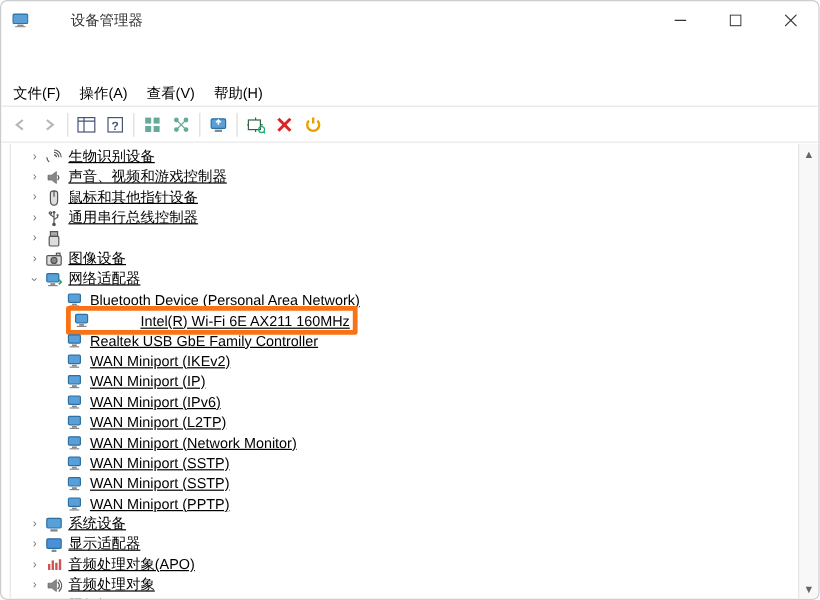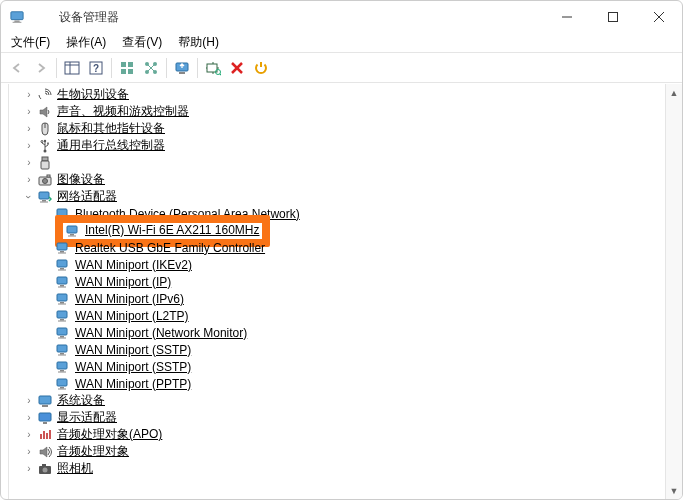--- a/index.html
+++ b/index.html
@@ -4,39 +4,39 @@
 <style>
   * { margin: 0; padding: 0; box-sizing: border-box; font-family: "Segoe UI", "Microsoft YaHei", sans-serif; }
   body { background: #fff; width: 683px; height: 500px; overflow: hidden; border: 1px solid #ccc; border-radius: 6px; display: flex; flex-direction: column; }
   
   .titlebar { height: 32px; display: flex; align-items: center; padding-left: 8px; font-size: 12px; color: #333; gap: 28px; }
   .titlebar .title-icon { width: 16px; height: 16px; margin-right: 6px; display:flex; align-items:center; justify-content:center; }
   .titlebar .spacer { flex: 1; }
   .win-btns { display: flex; height: 100%; }
   .win-btn { width: 46px; display: flex; align-items: center; justify-content: center; color: #555; }
   
-  .menubar { height: 20px; display: flex; align-items: center; padding-left: 4px; font-size: 12px; color: #000; gap: 4px; border-bottom: 1px solid #e5e5e5; }
+  .menubar { height: 20px; display: flex; align-items: center; padding-left: 4px; font-size: 12px; color: #000; gap: 4px; border-bottom: 1px solid #e5e5e5; margin-top: 36px; }
   .menu-item { padding: 0 6px; }
   
   .toolbar { height: 30px; display: flex; align-items: center; padding: 0 4px; border-bottom: 1px solid #e5e5e5; gap: 0; }
   .tool-sep { width: 1px; height: 20px; background: #ddd; margin: 0 3px; }
   .tool-btn { width: 24px; height: 24px; display:flex; align-items:center; justify-content:center; border: 1px solid transparent; border-radius: 2px; }
   .tool-btn.disabled { opacity: 0.35; }
   
   .content { flex:1; display:flex; overflow:hidden; border-top: 1px solid #fff; }
   .left-pane { width: 8px; border-right: 1px solid #e5e5e5; }
   .tree { flex:1; overflow-y:hidden; font-size: 12px; padding-top: 2px; }
   .row { display:flex; align-items:center; height: 17px; padding-left: 0; white-space: nowrap; }
   .toggle { width: 16px; height:16px; display:flex; align-items:center; justify-content:center; color:#777; font-size:10px; cursor:pointer; flex-shrink:0;}
   .toggle.empty { visibility:hidden; }
   .icon { width:16px; height:16px; margin-right:4px; display:flex; align-items:center; justify-content:center; flex-shrink:0;}
   .label { flex-shrink:0;text-decoration:underline; }
   .indent-0 { padding-left: 12px; }
   .indent-1 { padding-left: 30px; }
-  .highlight-box { border: 8px solid #f97316; border-radius: 2px; padding: 0 2px; margin-right: 4px; display:inline-flex; align-items:flex-start; }
+  .highlight-box { border: 4px solid #f97316; border-radius: 2px; padding: 0 2px; margin-right: 4px; display:inline-flex; align-items:flex-end;gap:36px; }
   
   .scrollbar { width:17px; border-left:1px solid #e5e5e5; display:flex; flex-direction:column; background:#f8f8f8;}
   .sb-btn { height:17px; display:flex; align-items:center; justify-content:center; color:#666; font-size:9px;}
   .sb-track { flex:1; }
 </style>
 </head>
 <body>
 
 <div class="titlebar">
   <span class="title-icon">

